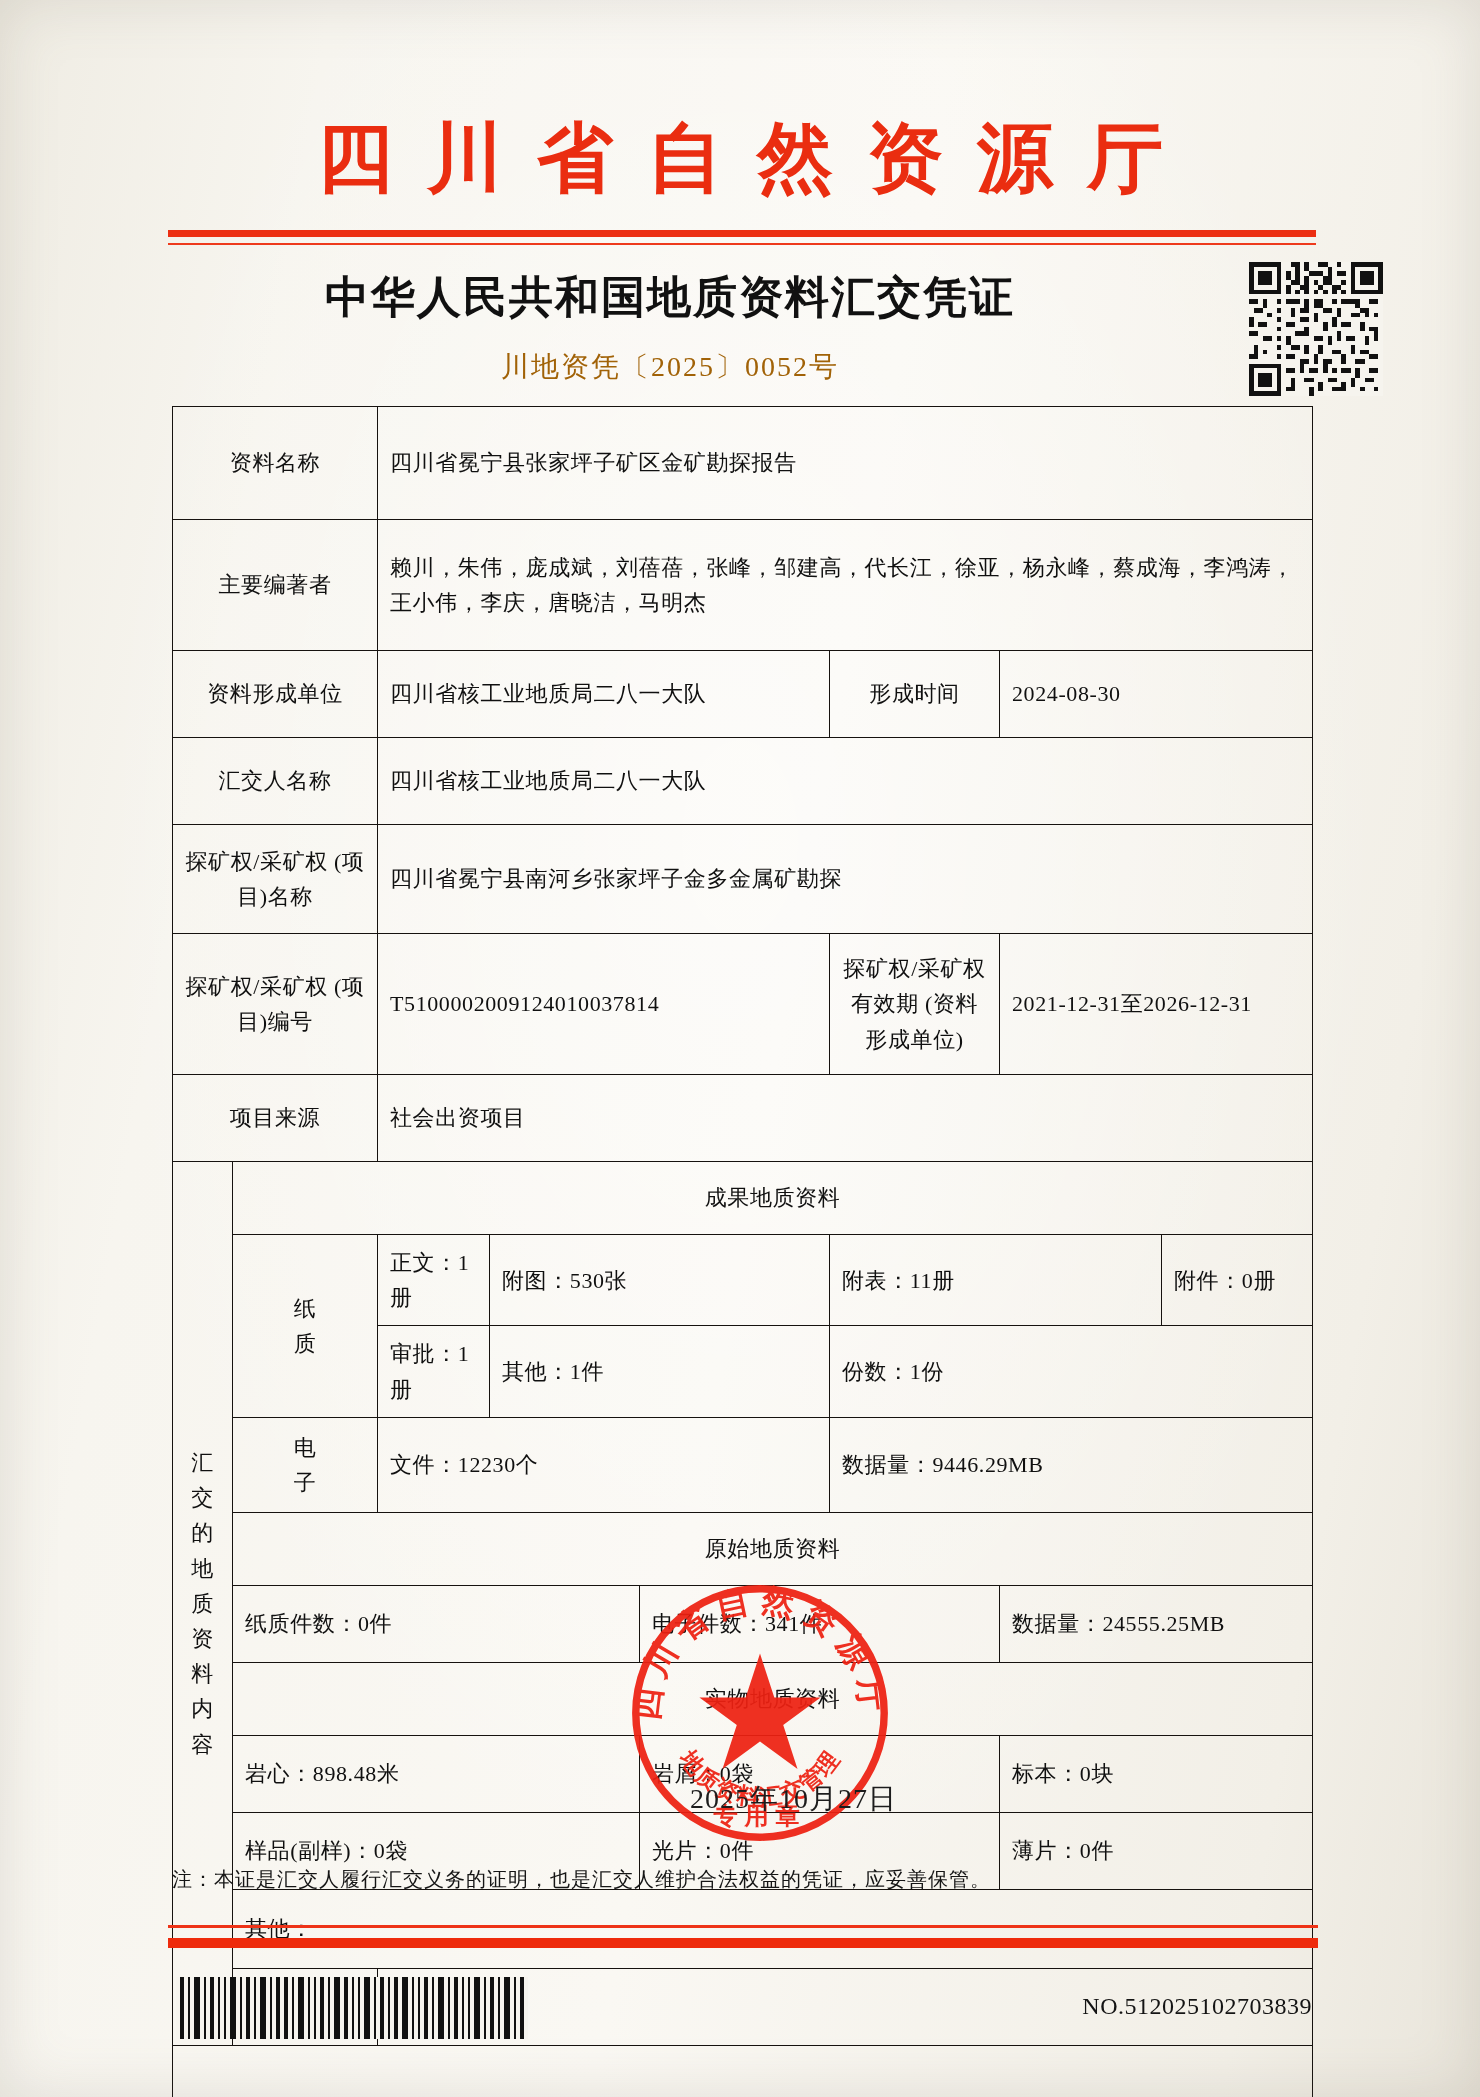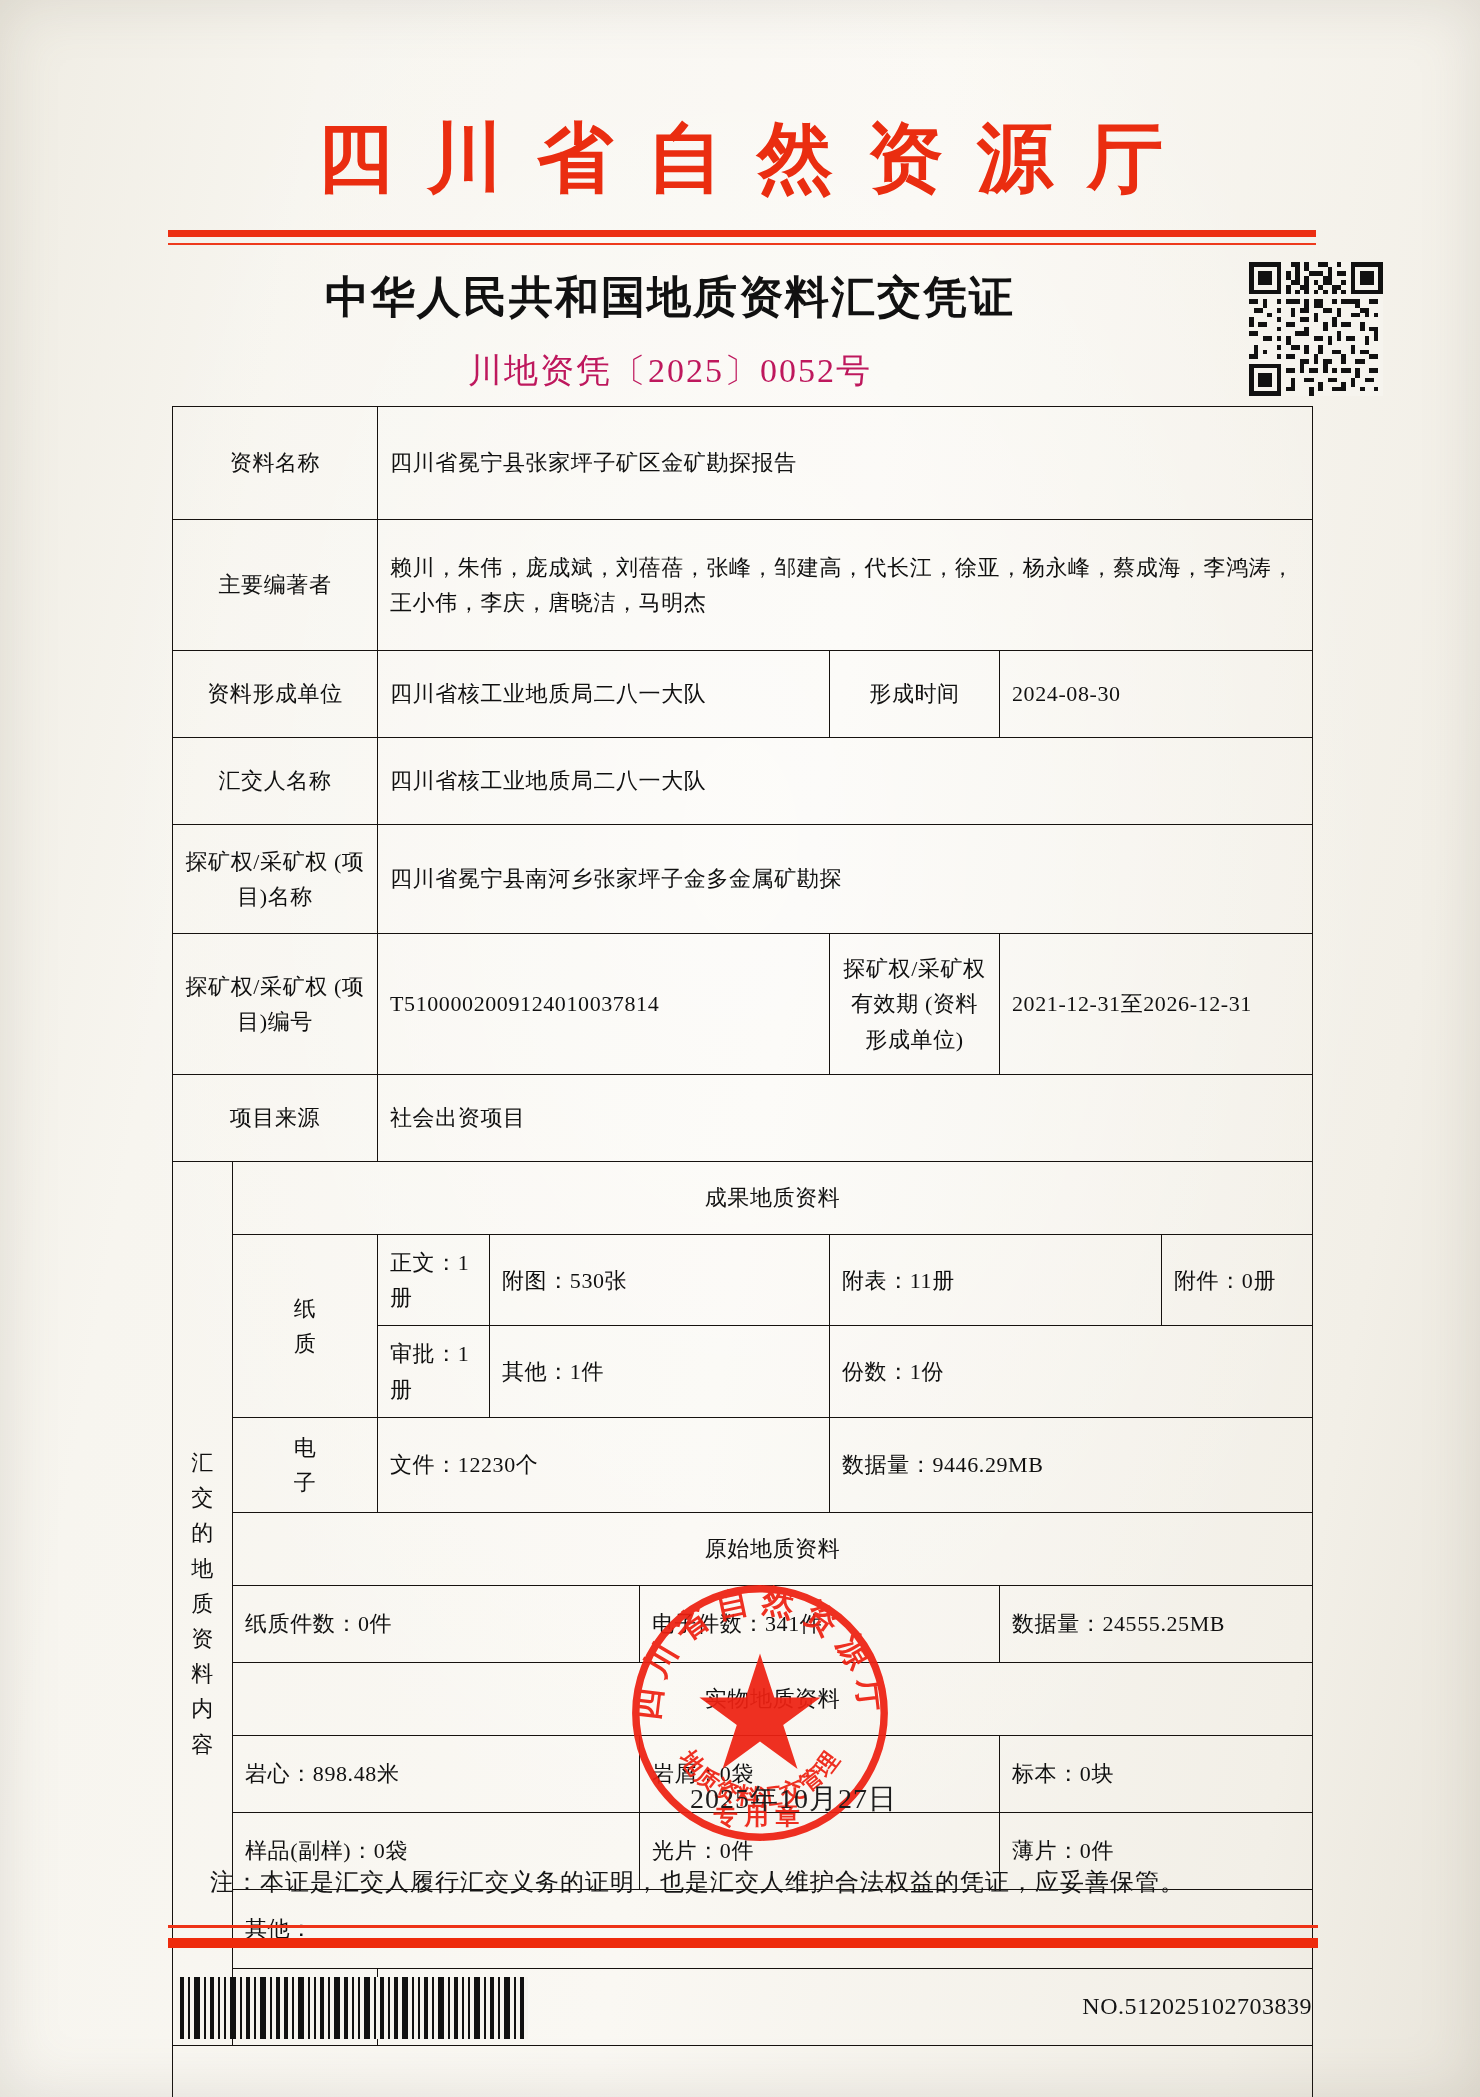--- a/index.html
+++ b/index.html
@@ -77,23 +77,23 @@
     letter-spacing: 2px;
     color: #111;
     white-space: nowrap;
   }
   .doc-number {
     position: absolute;
     left: 170px;
     top: 348px;
     width: 1000px;
     text-align: center;
-    font-size: 34px;
+    font-size: 28px;
     letter-spacing: 2px;
-    color: #be185d;
+    color: #a16207;
     white-space: nowrap;
   }
   .qr {
     position: absolute;
     left: 1240px;
     top: 262px;
     width: 152px;
     height: 134px;
   }
 
@@ -168,25 +168,24 @@
     letter-spacing: 1px;
     white-space: nowrap;
   }
 
   
   .foot-note {
     position: absolute;
     left: 172px;
     top: 1866px;
     width: 1160px;
-    font-size: 24px;
+    font-size: 20px;
     letter-spacing: 1px;
     color: #151515;
     white-space: nowrap;
-    margin-left: 38px;
   }
   .foot-rule-thin {
     position: absolute;
     left: 168px;
     top: 1925px;
     width: 1150px;
     height: 3px;
     background: #ee3317;
   }
   .foot-rule-thick {

